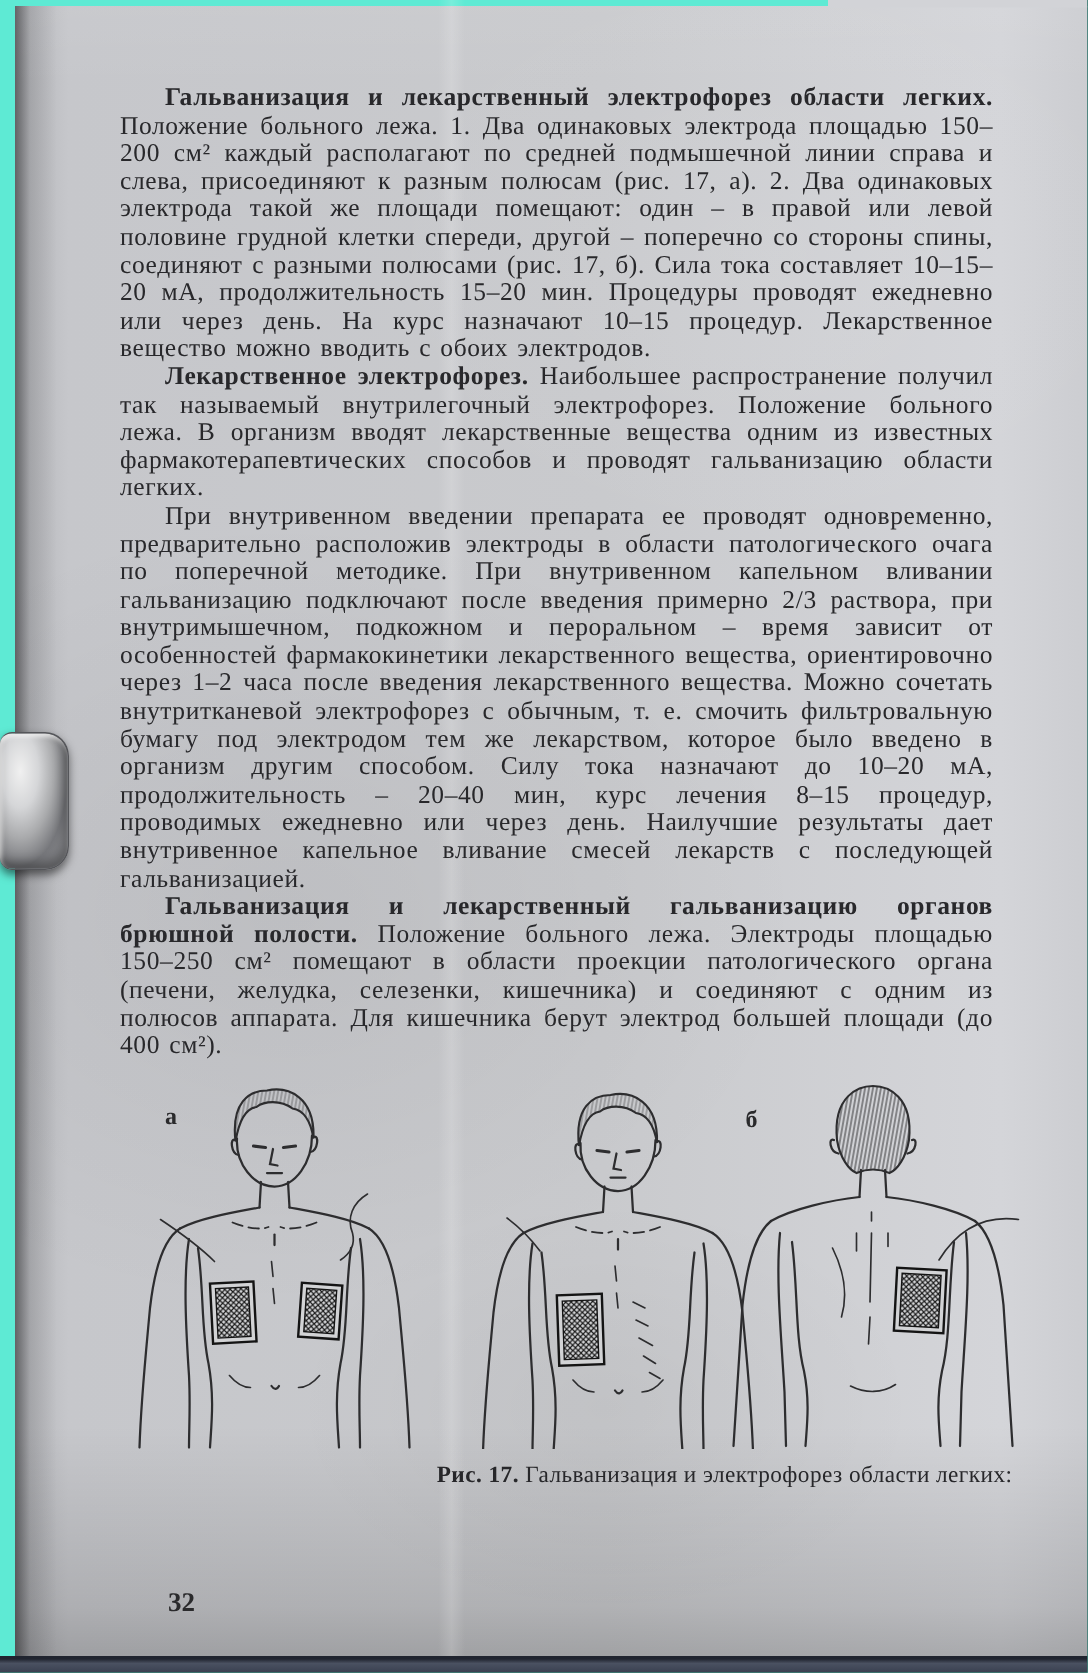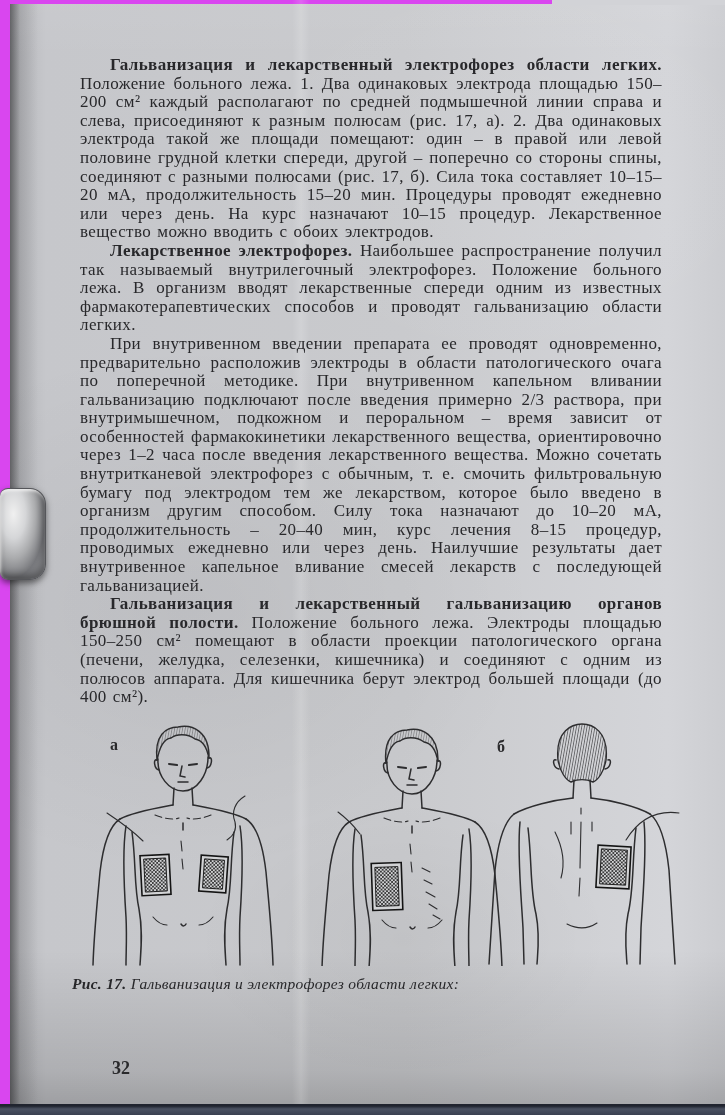--- a/index.html
+++ b/index.html
@@ -1,18 +1,18 @@
 <!DOCTYPE html>
 <html><head>
 <meta charset="utf-8">
 <style>
   html,body { margin:0; padding:0; background:#26262a; }
   .shot {
     position:relative; width:725px; height:1115px; overflow:hidden;
-    background:#d946ef;
+    background:#5eead4;
     font-family:"Liberation Serif", serif;
   }
   .paper {
     position:absolute; left:10px; top:4px; right:0; bottom:11px;
     background:
       radial-gradient(400px 300px at 70% 15%, rgba(255,255,255,0.06), rgba(255,255,255,0) 70%),
       radial-gradient(500px 380px at 25% 55%, rgba(0,0,0,0.05), rgba(0,0,0,0) 70%),
       radial-gradient(300px 200px at 55% 85%, rgba(0,0,0,0.04), rgba(0,0,0,0) 70%),
       linear-gradient(180deg, rgba(255,255,255,0.05) 0%, rgba(0,0,0,0) 5%, rgba(0,0,0,0) 86%, rgba(0,0,0,0.12) 97%, rgba(0,0,0,0.2) 100%),
       linear-gradient(90deg, #b2b3b7 0%, #c6c7cb 5%, #c9cacd 55%, #d4d5d9 92%, #cccdd1 100%);
@@ -49,39 +49,39 @@
   .thin { stroke-width:1.1px; }
   .dash { stroke-dasharray:7 4; stroke-width:1.2px; }
   .hair  { fill:url(#hh); fill-opacity:0.5;  stroke:#2d2d2f; stroke-width:1.4px; }
   .hair2 { fill:url(#hh); fill-opacity:0.85; stroke:#2d2d2f; stroke-width:1.4px; }
   .el-outer { fill:#d2d3d5; stroke:#141414; stroke-width:1.6px; }
   .el-inner { fill:url(#xh); stroke:#141414; stroke-width:0.9px; }
   .fig-label { position:absolute; font-weight:bold; font-size:16px; color:#2a2a2c; }
   .label-a { left:110px; top:736px; }
   .label-b { left:497px; top:738px; }
   .caption {
-    position:absolute; left:72px; top:973px; width:582px;
-    text-align:left; font-size:15.5px; line-height:21.5px;
-    color:#27272a; letter-spacing:0.3px;font-style:italic;
+    position:absolute; left:93px; top:973px; width:582px;
+    text-align:right; font-size:15.5px; line-height:21.5px;
+    color:#27272a; letter-spacing:0.3px;
   }
   .caption div { margin:0; }
   .pagenum { position:absolute; left:112px; top:1058px; font-size:18px; font-weight:bold; color:#2a2a2c;text-align:center; }
 </style>
 </head>
 <body>
 
 <div class="shot">
   <div class="paper"></div>
   <div class="top-right-light"></div>
   <div class="crease"></div>
   <div class="clip"></div>
 
   <div class="textcol">
     <p><b>Гальванизация и лекарственный электрофорез области легких.</b><span> Положение больного лежа. 1. Два одинаковых электрода площадью 150–200 см² каждый располагают по средней подмышечной линии справа и слева, присоединяют к разным полюсам (рис. 17, а). 2. Два одинаковых электрода такой же площади помещают: один – в правой или левой половине грудной клетки спереди, другой – поперечно со стороны спины, соединяют с разными полюсами (рис. 17, б). Сила тока составляет 10–15–20 мА, продолжительность 15–20 мин. Процедуры проводят ежедневно или через день. На курс назначают 10–15 процедур. Лекарственное вещество можно вводить с обоих электродов.</span></p>
-    <p><b>Лекарственное электрофорез.</b><span> Наибольшее распространение получил так называемый внутрилегочный электрофорез. Положение больного лежа. В организм вводят лекарственные спереди одним из известных фармакотерапевтических способов и проводят гальванизацию области легких.</span></p>
+    <p><b>Лекарственное электрофорез.</b><span> Наибольшее распространение получил так называемый внутрилегочный электрофорез. Положение больного лежа. В организм вводят лекарственные вещества одним из известных фармакотерапевтических способов и проводят гальванизацию области легких.</span></p>
     <p><b></b><span>При внутривенном введении препарата ее проводят одновременно, предварительно расположив электроды в области патологического очага по поперечной методике. При внутривенном капельном вливании гальванизацию подключают после введения примерно 2/3 раствора, при внутримышечном, подкожном и пероральном – время зависит от особенностей фармакокинетики лекарственного вещества, ориентировочно через 1–2 часа после введения лекарственного вещества. Можно сочетать внутритканевой электрофорез с обычным, т. е. смочить фильтровальную бумагу под электродом тем же лекарством, которое было введено в организм другим способом. Силу тока назначают до 10–20 мА, продолжительность – 20–40 мин, курс лечения 8–15 процедур, проводимых ежедневно или через день. Наилучшие результаты дает внутривенное капельное вливание смесей лекарств с последующей гальванизацией.</span></p>
     <p><b>Гальванизация и лекарственный гальванизацию органов брюшной полости.</b><span> Положение больного лежа. Электроды площадью 150–250 см² помещают в области проекции патологического органа (печени, желудка, селезенки, кишечника) и соединяют с одним из полюсов аппарата. Для кишечника берут электрод большей площади (до 400 см²).</span></p>
   </div>
 
   <svg class="fig" viewBox="0 0 600 252">
     <defs>
       <pattern id="xh" width="3.6" height="3.6" patternUnits="userSpaceOnUse">
         <path d="M0 3.6 L3.6 0 M0 0 L3.6 3.6" stroke="#1a1a1a" stroke-width="0.75" fill="none"></path>
       </pattern>
       <pattern id="hh" width="2.6" height="7" patternUnits="userSpaceOnUse" patternTransform="rotate(10)">

